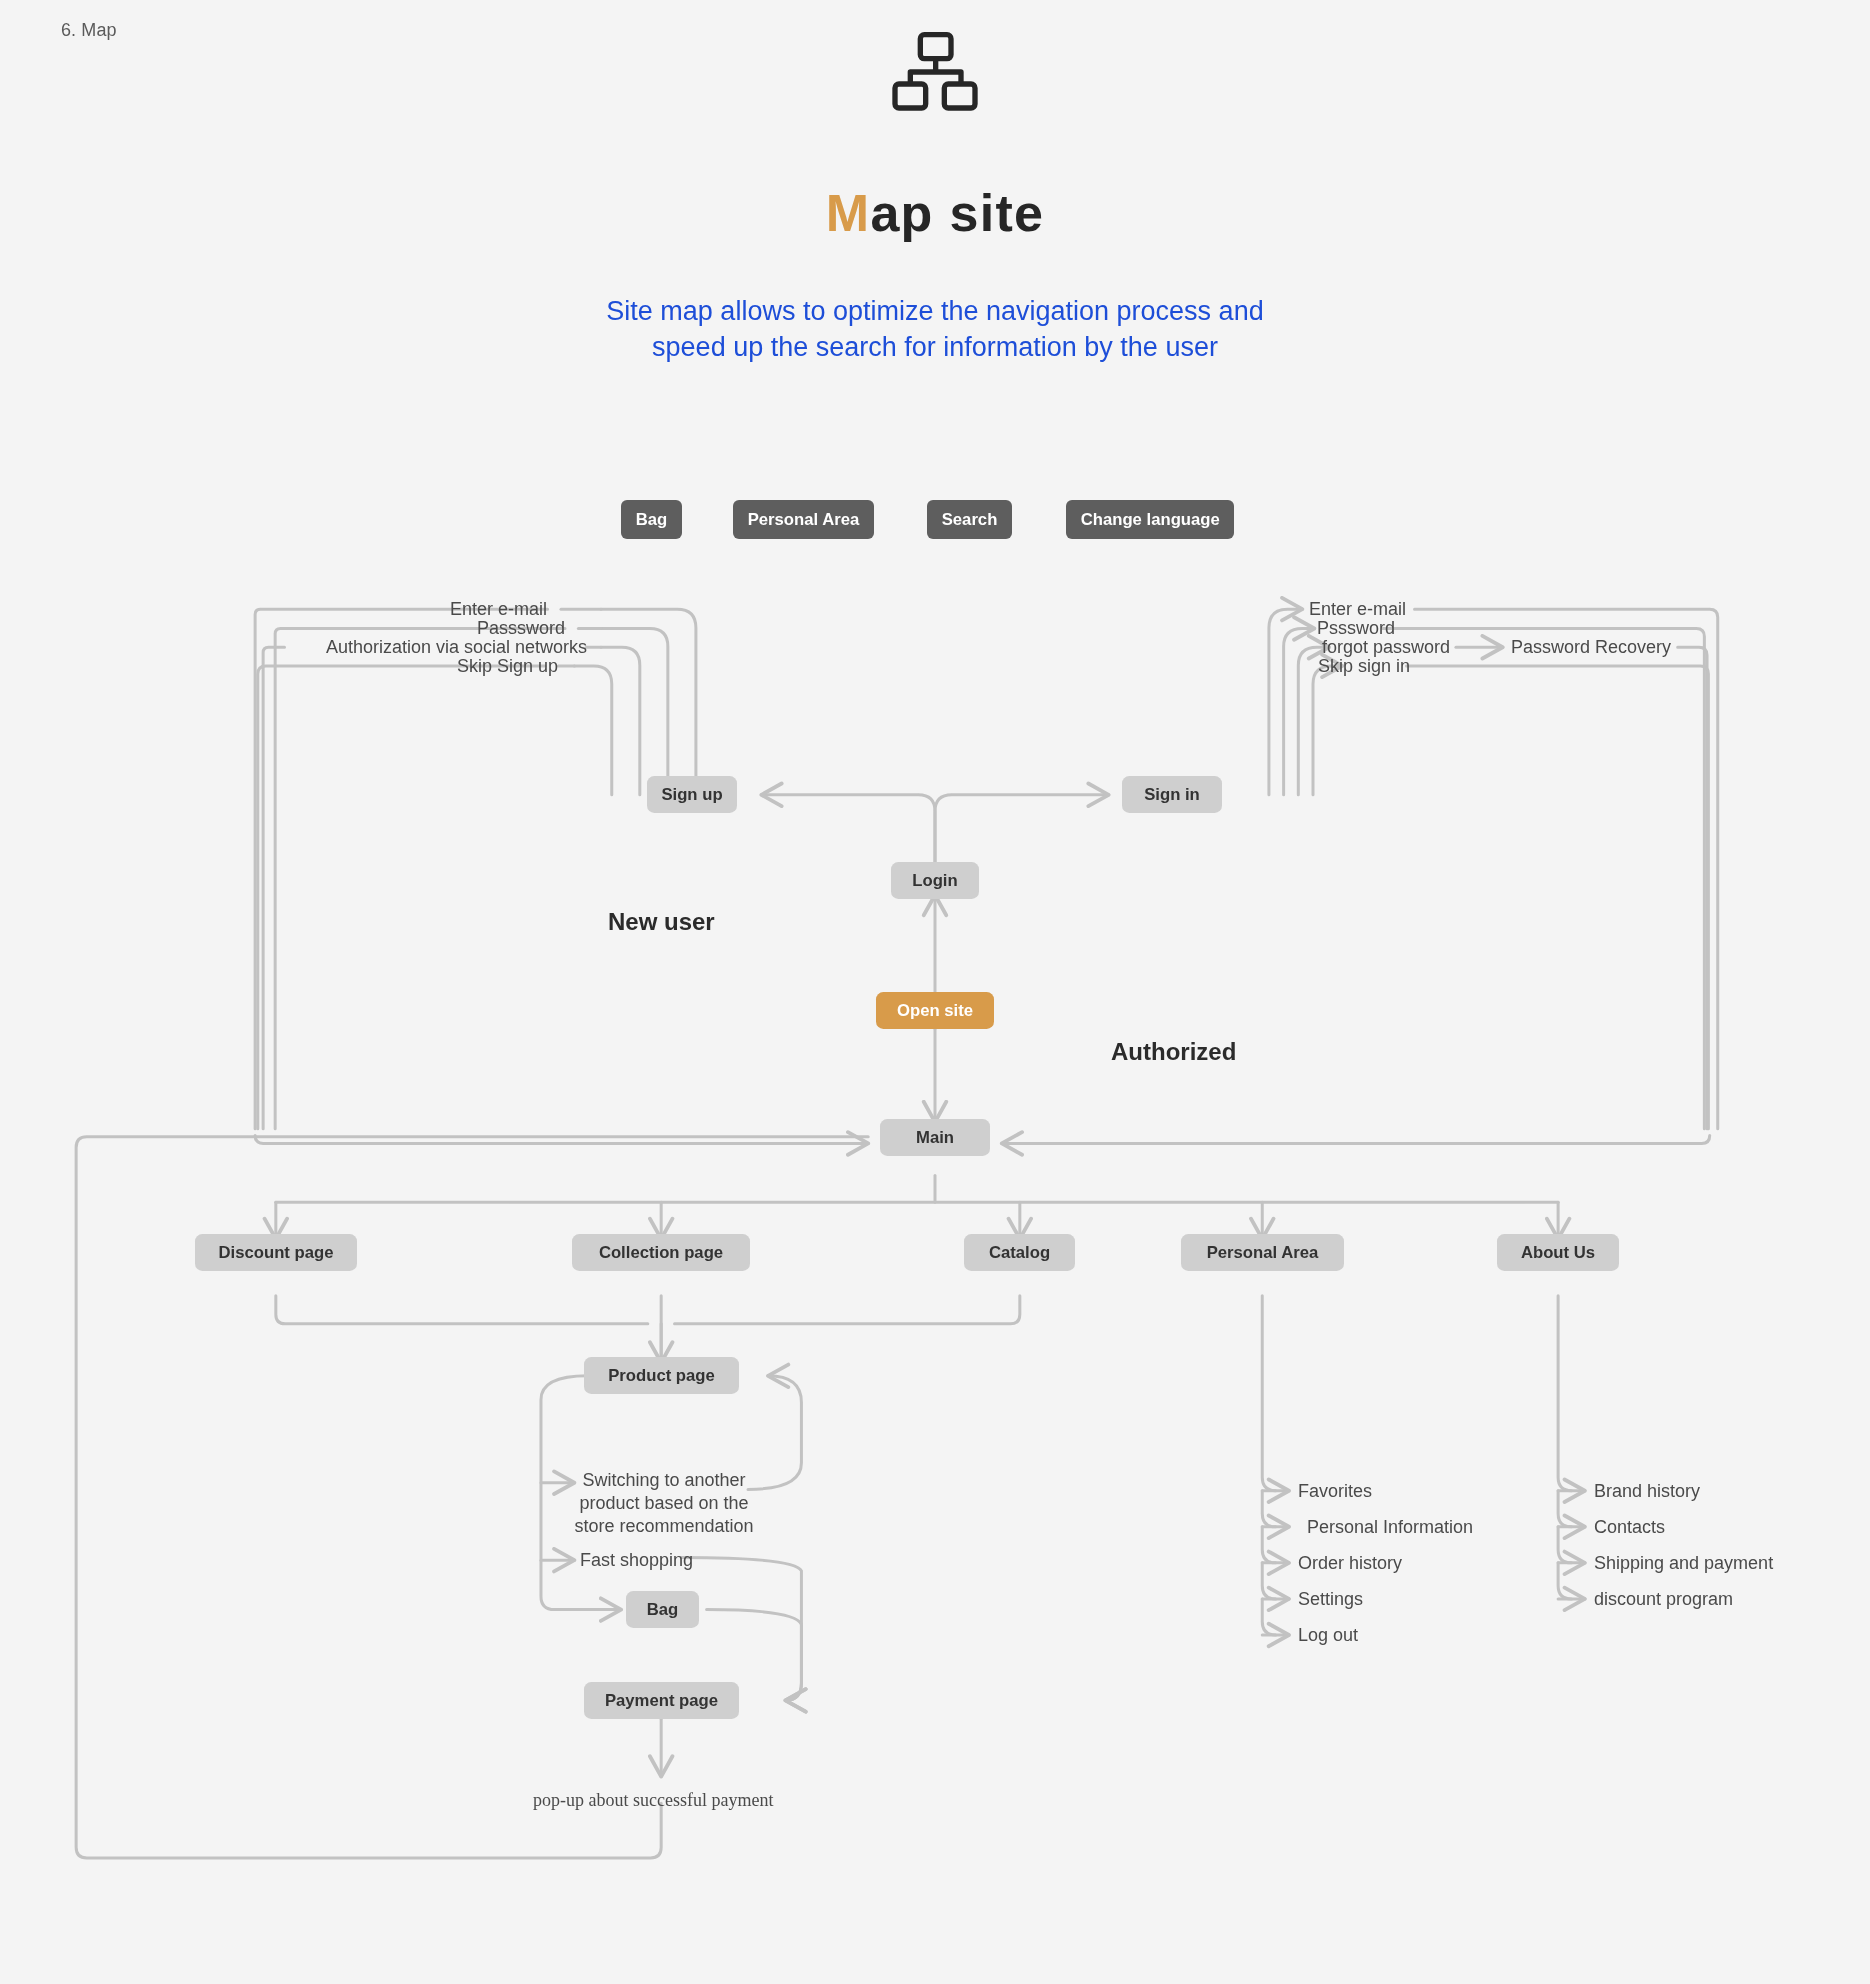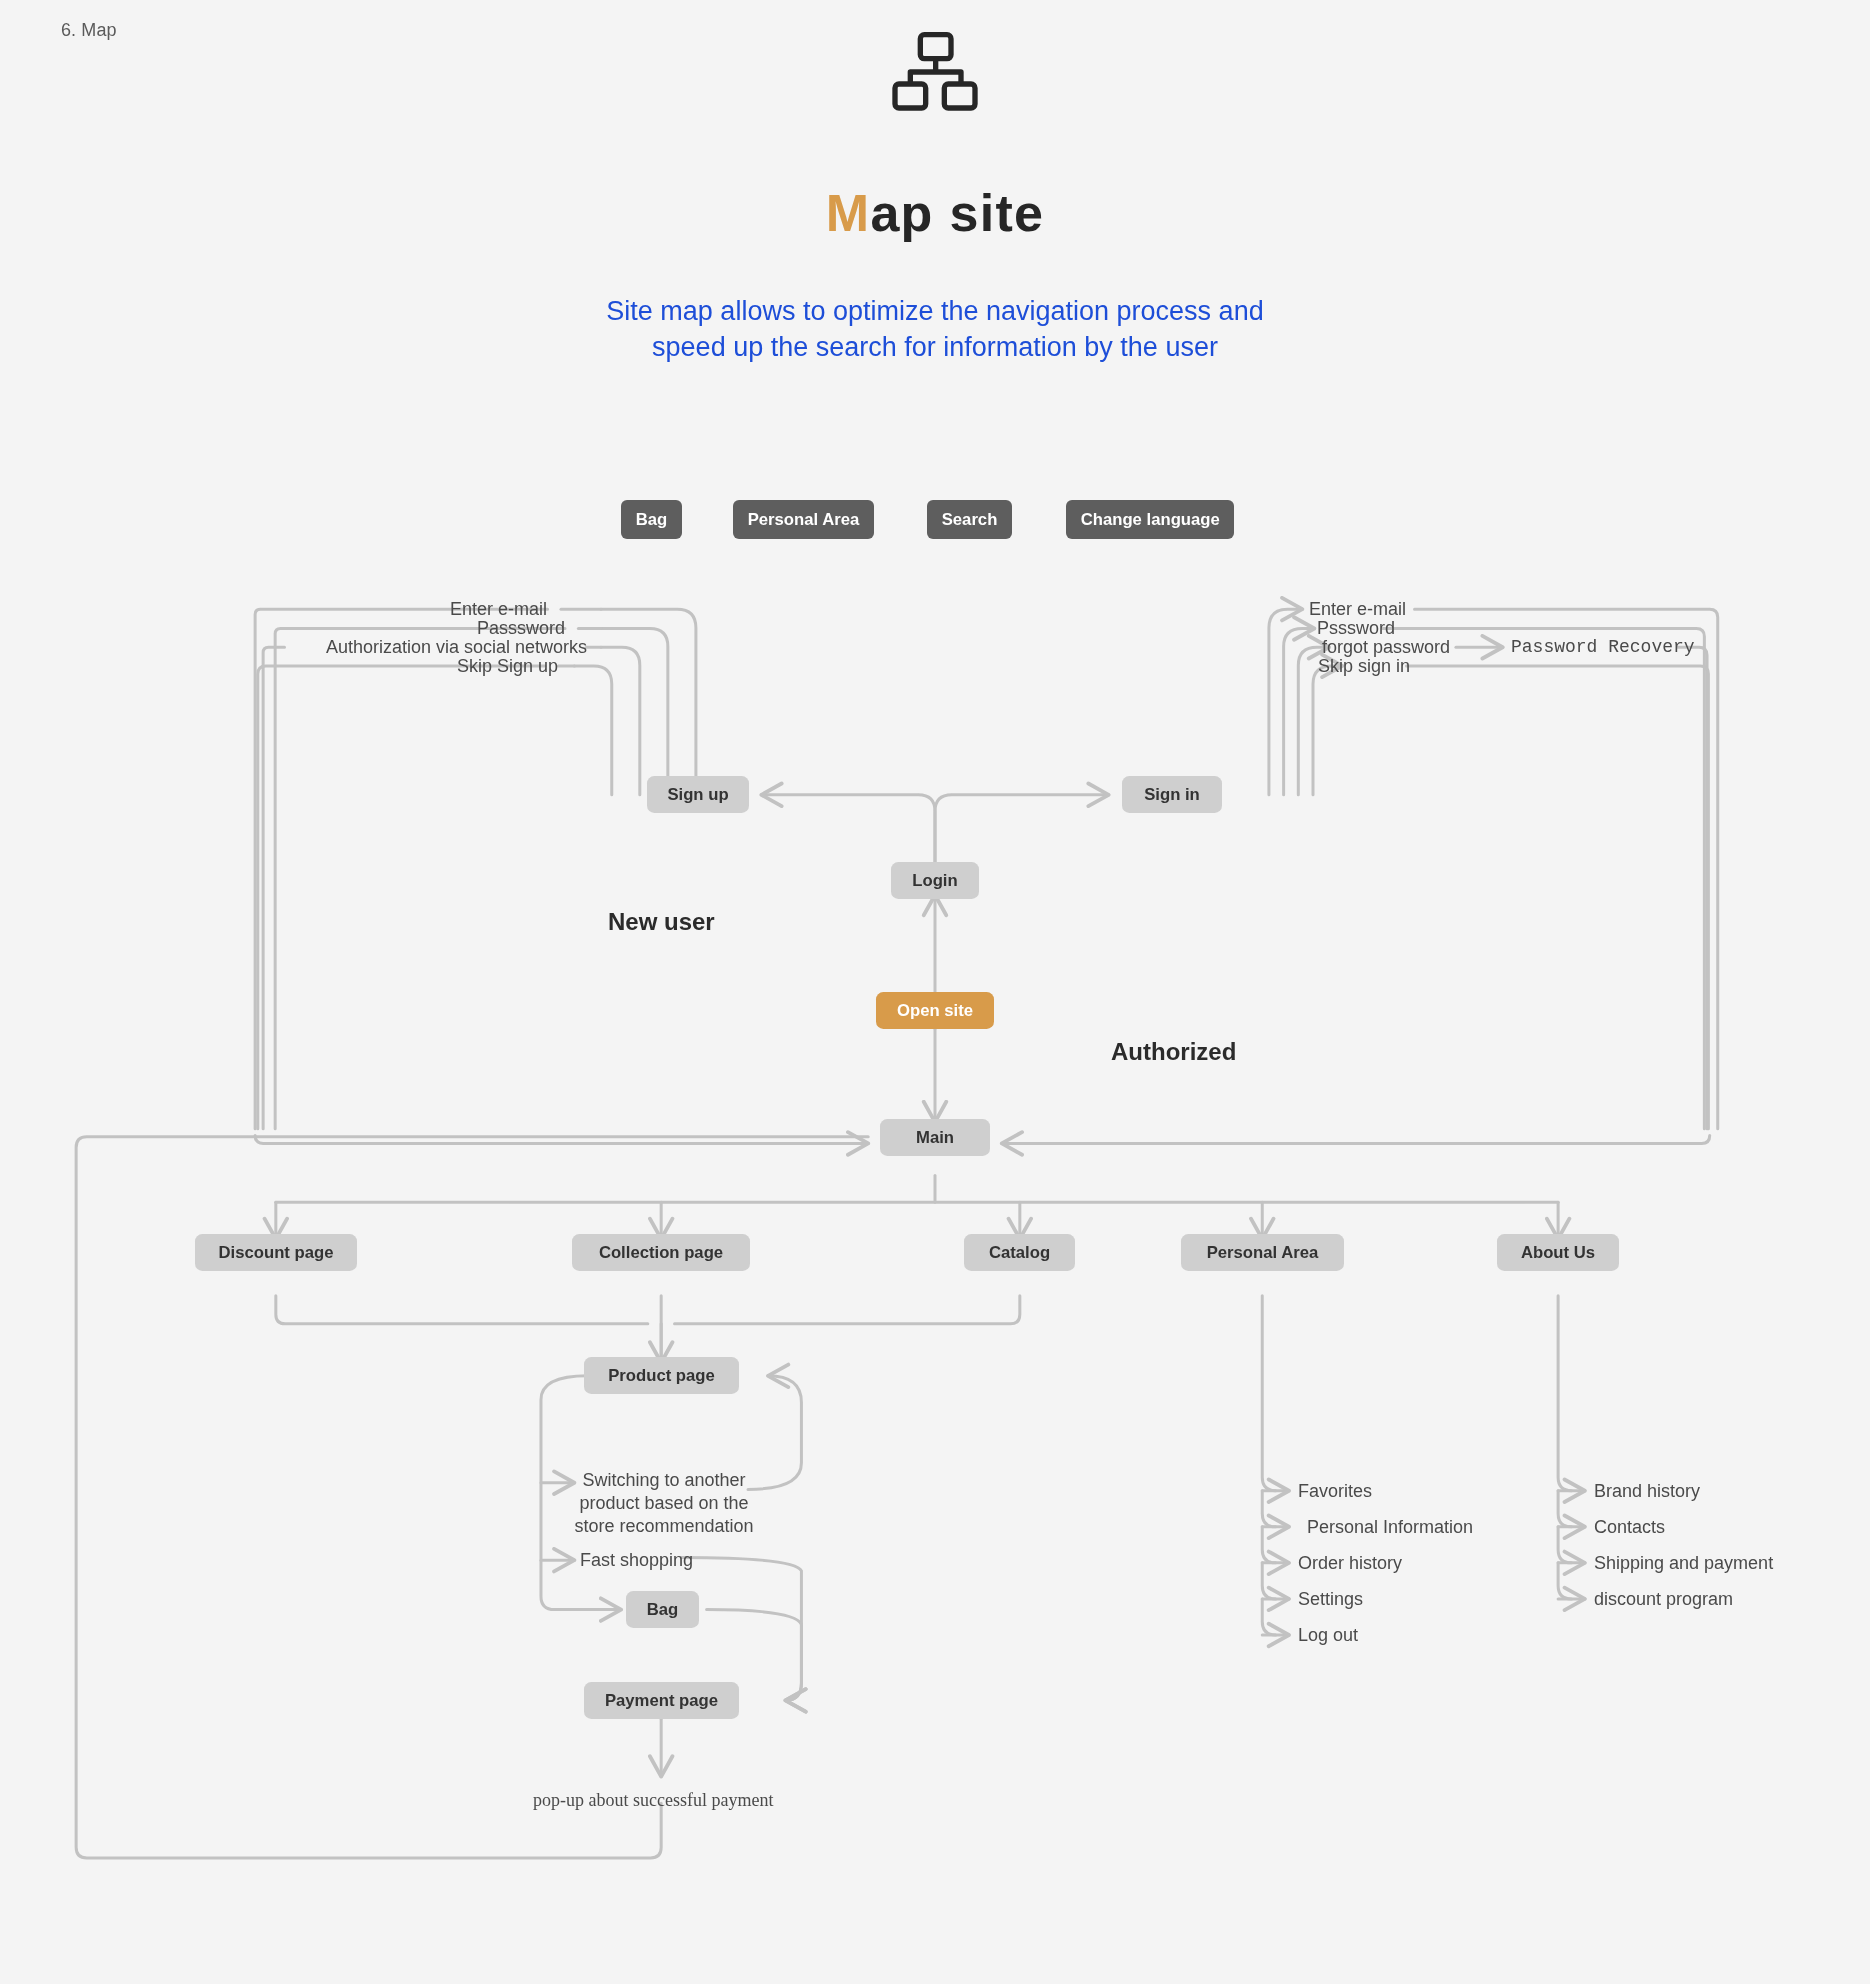--- a/index.html
+++ b/index.html
@@ -195,35 +195,35 @@
 <div class="pill" style="left:927px; top:500px;">Search</div>
 <div class="pill" style="left:1066px; top:500px;">Change language</div>
 
 <div class="group-title" style="left:608px; top:908px;">New user</div>
 <div class="group-title" style="left:1111px; top:1038px;">Authorized</div>
 
 <div class="node orange" style="left:876px; top:992px; width:118px;">Open site</div>
 
 <div class="node" style="left:891px; top:862px; width:88px;">Login</div>
 
-<div class="node" style="left:647px; top:776px; width:102px;">Sign up</div>
+<div class="node" style="left:647px; top:776px; width:90px;">Sign up</div>
 
 <div class="node" style="left:1122px; top:776px; width:100px;">Sign in</div>
 
 <div class="node" style="left:880px; top:1119px; width:110px;">Main</div>
 
 <div class="leaf r" style="left:307px; top:598px; width:240px;">Enter e-mail</div>
 <div class="leaf r" style="left:325px; top:617px; width:240px;">Passsword</div>
 <div class="leaf r" style="left:293px; top:636px; width:294px;">Authorization via social networks</div>
 <div class="leaf r" style="left:318px; top:655px; width:240px;">Skip Sign up</div>
 
 <div class="leaf" style="left:1309px; top:598px;">Enter e-mail</div>
 <div class="leaf" style="left:1317px; top:617px;">Psssword</div>
 <div class="leaf" style="left:1322px; top:636px;">forgot password</div>
-<div class="leaf" style="left:1511px; top:636px;font-family:Liberation Mono, monospace;">Password Recovery</div>
+<div class="leaf" style="left:1511px; top:636px;">Password Recovery</div>
 <div class="leaf" style="left:1318px; top:655px;">Skip sign in</div>
 
 <div class="node" style="left:195px; top:1234px; width:162px;">Discount page</div>
 <div class="node" style="left:572px; top:1234px; width:178px;">Collection page</div>
 <div class="node" style="left:964px; top:1234px; width:111px;">Catalog</div>
 <div class="node" style="left:1181px; top:1234px; width:163px;">Personal Area</div>
 <div class="node" style="left:1497px; top:1234px; width:122px;">About Us</div>
 
 <div class="node" style="left:584px; top:1357px; width:155px;">Product page</div>
 

